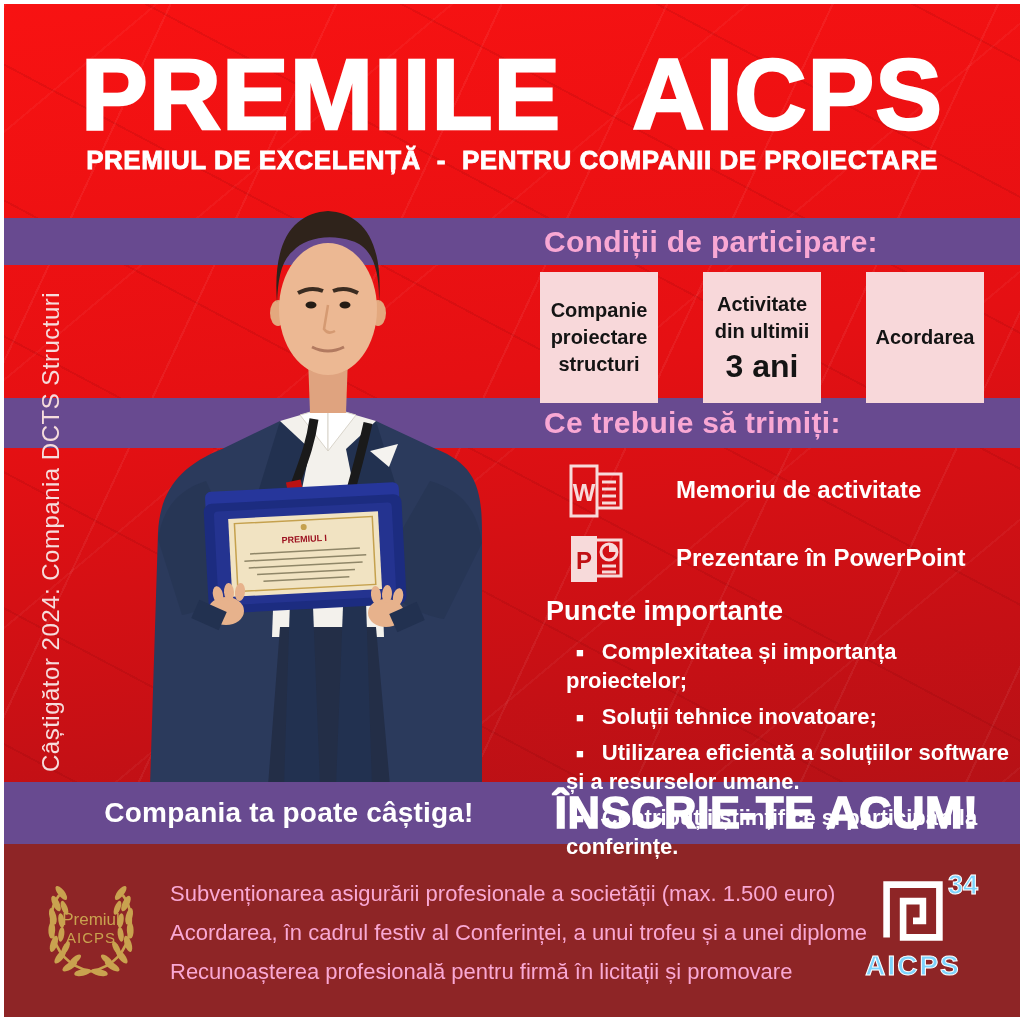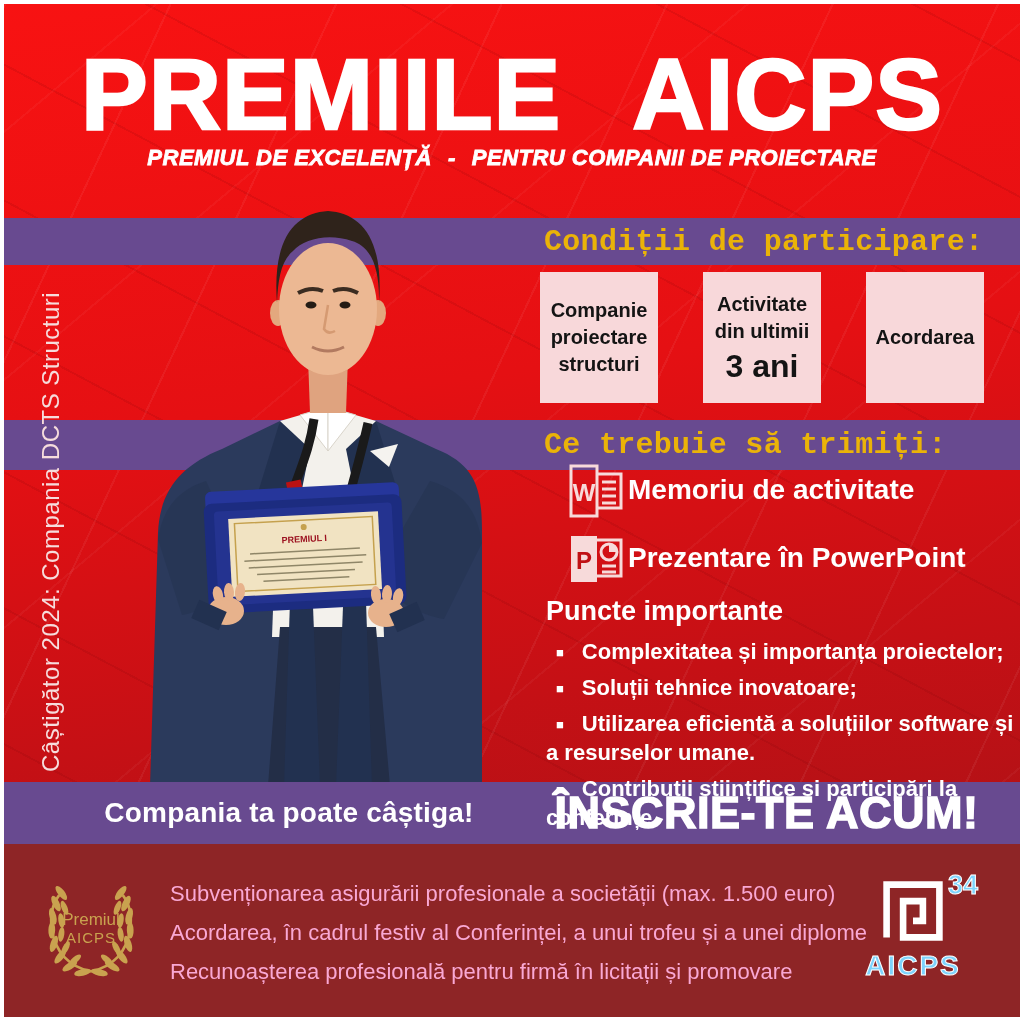--- a/index.html
+++ b/index.html
@@ -17,50 +17,50 @@
       linear-gradient(172deg,#f81212 0%,#e51013 38%,#c51015 66%,#a01317 100%);
   }
   
   .title{
     position:absolute;left:0;right:0;top:40px;height:104px;z-index:5;
     color:#fff;font-size:100px;font-weight:700;text-align:center;line-height:1.0;
     letter-spacing:1px;word-spacing:46px;-webkit-text-stroke:2.5px #ffffff;
   }
   .subtitle{
     position:absolute;left:0;right:0;top:141px;z-index:5;text-align:center;
-    color:#fff;font-size:22px;font-weight:700;letter-spacing:.5px;font-style:italic;-webkit-text-stroke:.8px #fff;
+    color:#fff;font-size:26px;font-weight:700;letter-spacing:.5px;-webkit-text-stroke:.8px #fff;
   }
   .subtitle .sep{display:inline-block;margin:0 16px;}
   
   .band{position:absolute;left:0;right:0;background:#684a90;z-index:1;}
   .band-1{top:214px;height:47px;}
-  .band-2{top:416px;height:50px;}
+  .band-2{top:394px;height:50px;}
   .band-cta{top:778px;height:62px;z-index:4;}
   .band-heading{
     position:absolute;left:540px;top:0;bottom:0;display:flex;align-items:center;
-    color:#eab308;font-size:30px;font-weight:700;letter-spacing:.3px;z-index:5;font-family:Liberation Mono, monospace;
+    color:#f9a8d4;font-size:30px;font-weight:700;letter-spacing:.3px;z-index:5;
   }
   
   .cards{position:absolute;left:536px;top:268px;width:444px;height:112px;display:flex;justify-content:space-between;z-index:5;}
   .card{
     width:118px;height:131px;background:#f8d8da;color:#141414;
     display:flex;flex-direction:column;align-items:center;justify-content:center;
     font-size:20px;font-weight:700;line-height:1.35;text-align:center;
   }
   .card .big{font-size:32px;font-weight:700;line-height:1.1;margin-top:4px;}
   
   .sub-row{position:absolute;left:562px;z-index:5;display:flex;align-items:center;}
   .sub-row-1{top:456px;}
   .sub-row-2{top:524px;}
   .file-icon{width:62px;height:60px;flex:0 0 62px;}
-  .sub-label{color:#fff;font-size:28px;font-weight:700;white-space:nowrap;}
+  .sub-label{margin-left:48px;color:#fff;font-size:24px;font-weight:700;white-space:nowrap;}
   
   .points{position:absolute;left:542px;top:592px;width:476px;z-index:5;color:#fff;}
   .points-heading{font-size:27px;font-weight:700;margin-bottom:10px;}
-  .point-item{font-size:22px;font-weight:700;line-height:1.32;margin-bottom:7px;}
+  .point-item{font-size:22px;font-weight:700;line-height:1.32;margin-bottom:7px;margin-left:20px;}
   .point-item .blt{display:inline-block;font-size:13px;vertical-align:2px;margin:0 18px 0 10px;}
   
   .cta-left{
     position:absolute;left:90px;width:390px;top:0;bottom:0;display:flex;align-items:center;justify-content:center;
     color:#fff;font-size:28px;font-weight:700;letter-spacing:.2px;white-space:nowrap;
   }
   .cta-right{
     position:absolute;left:540px;width:445px;top:0;bottom:0;display:flex;align-items:center;justify-content:center;
     color:#fff;font-size:45px;font-weight:700;letter-spacing:.5px;white-space:nowrap;-webkit-text-stroke:1.5px #fff;
   }

